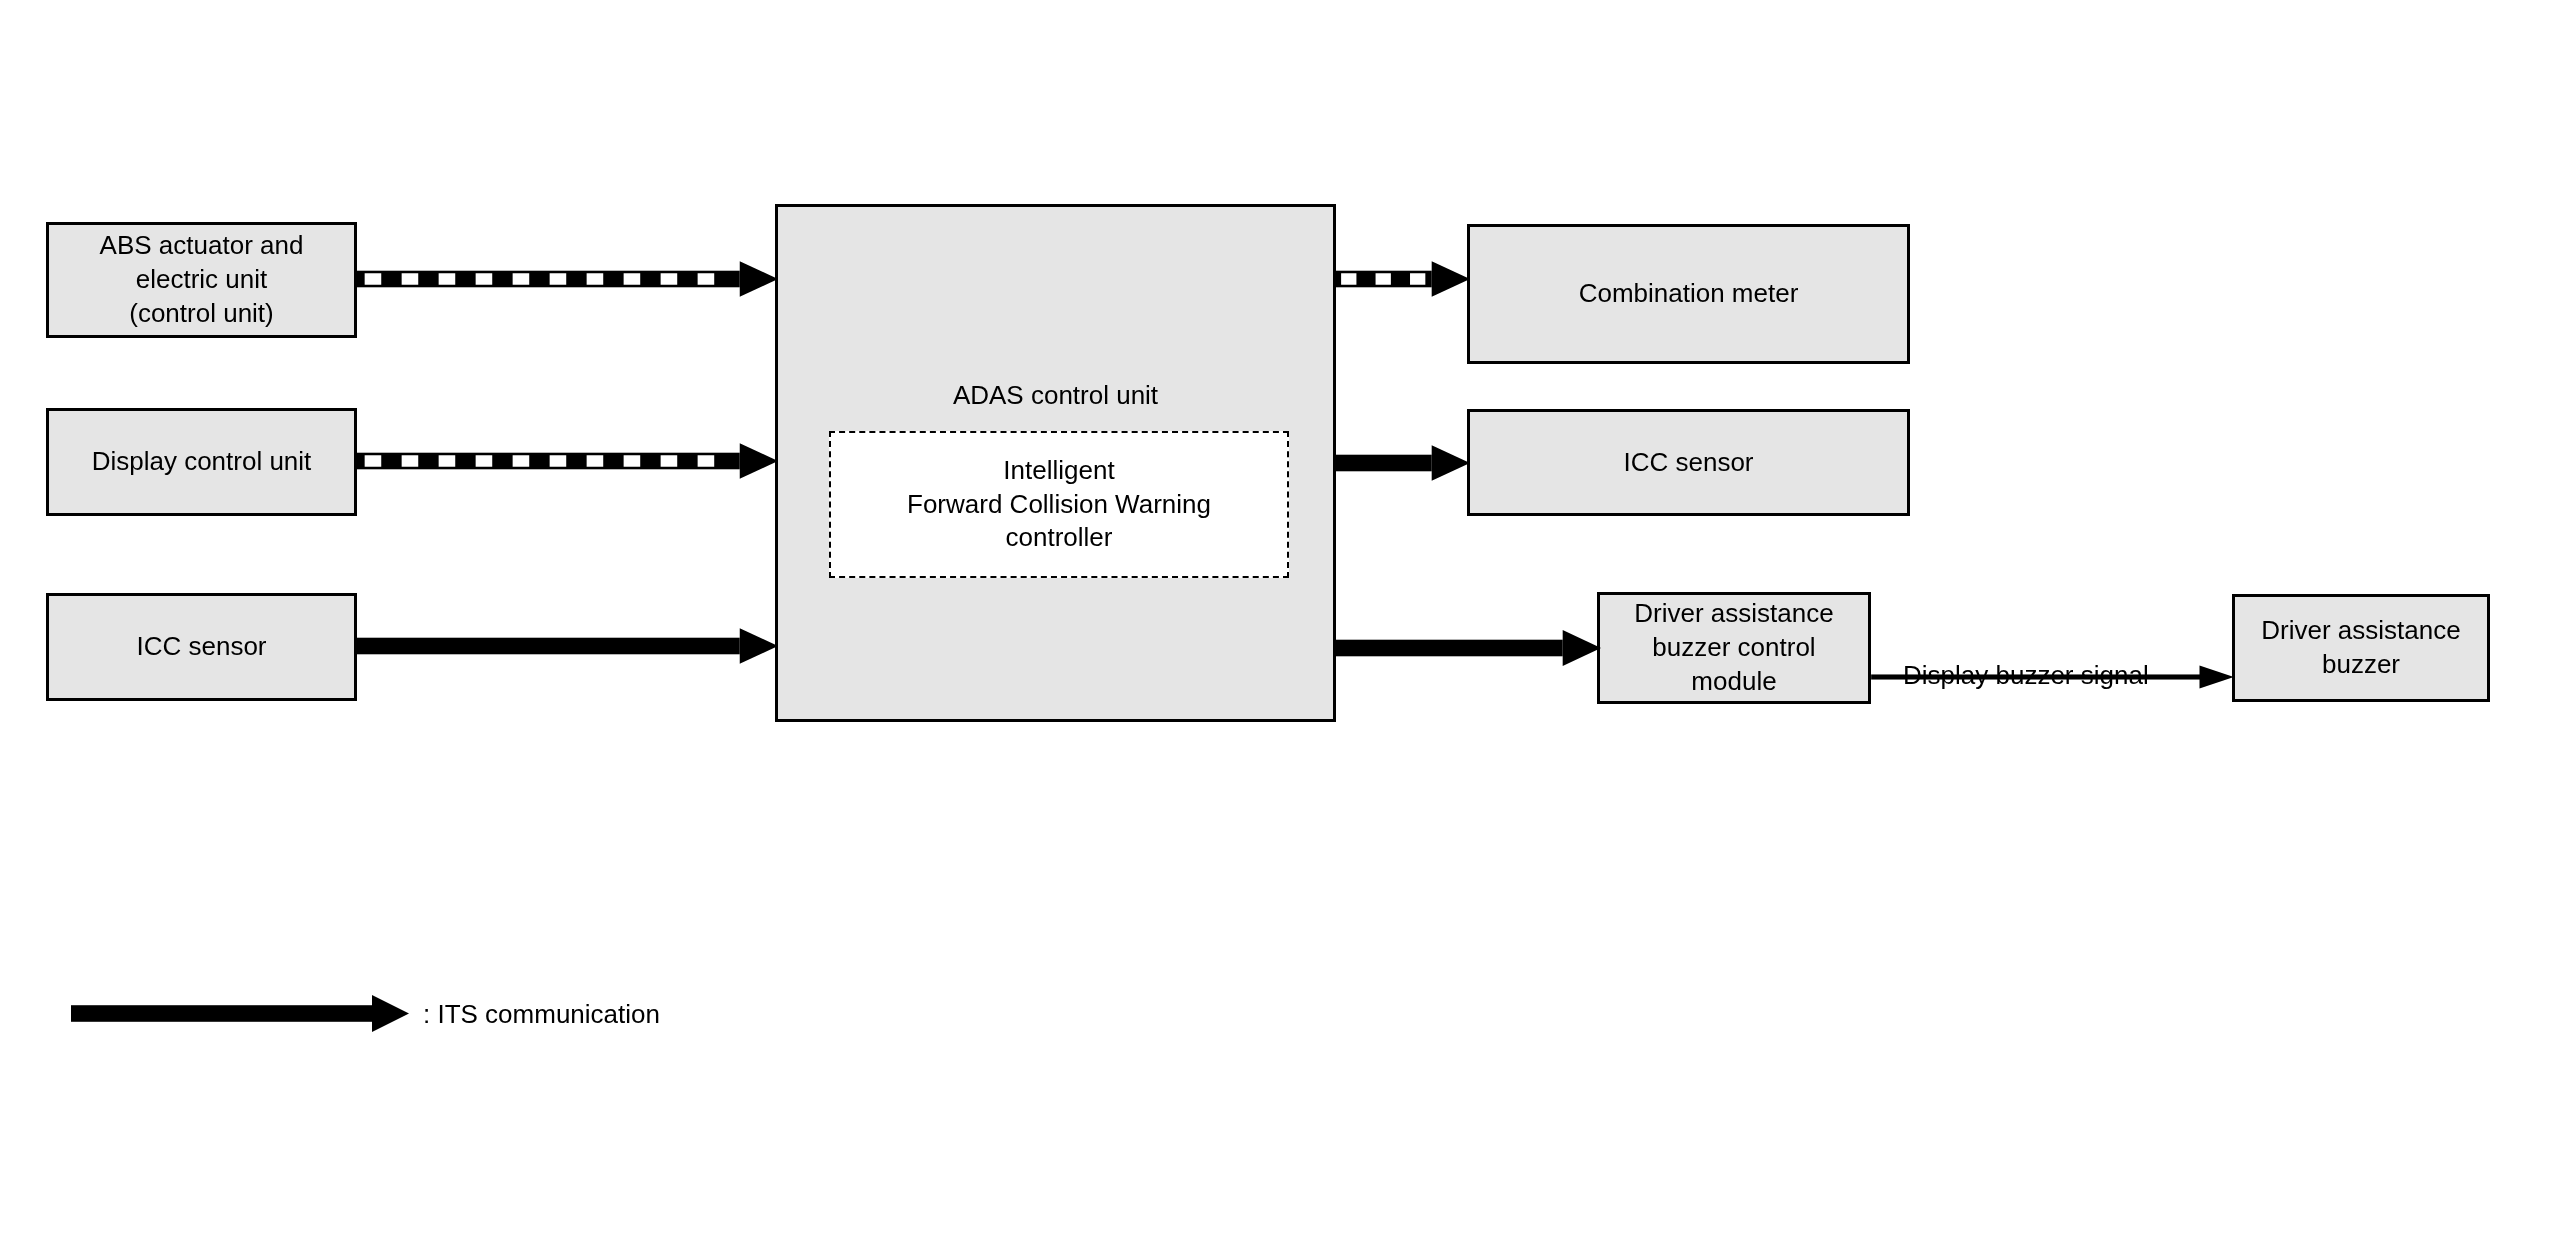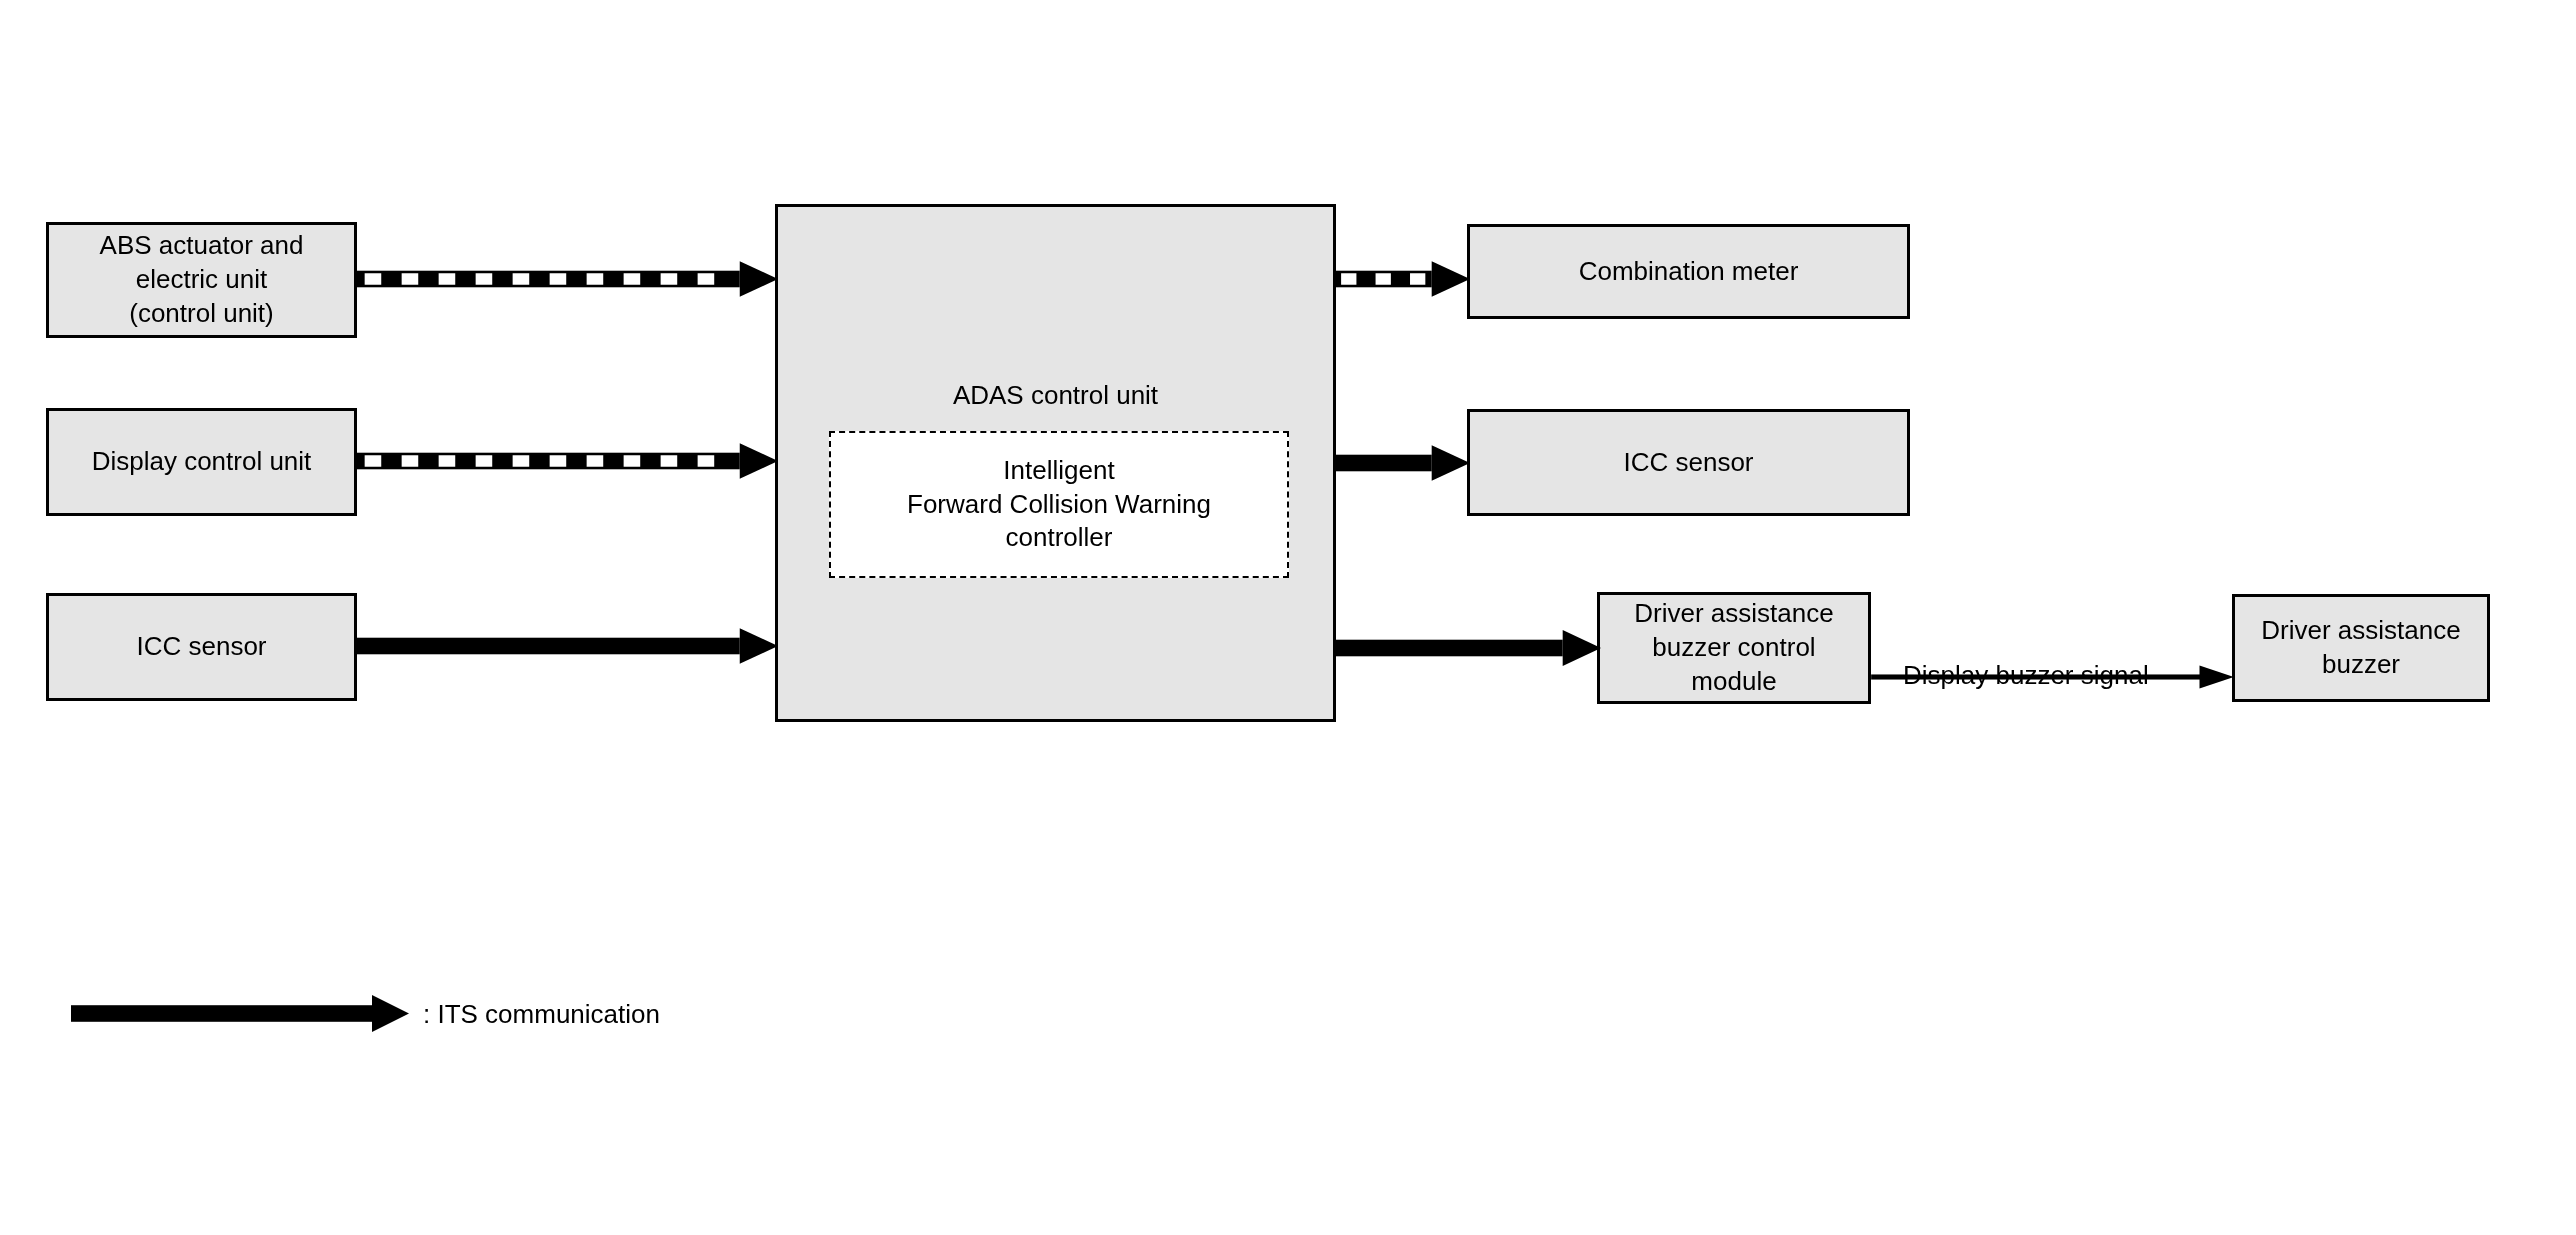--- a/index.html
+++ b/index.html
@@ -91,21 +91,21 @@
 
   <div class="box" style="left:46px; top:593px; width:311px; height:108px;">ICC sensor</div>
 
   <div class="box" style="left:775px; top:204px; width:561px; height:518px; display:block; padding:12px;">
     <div style="position:absolute; left:0; top:172px; width:100%; text-align:center; font-size:26px;">ADAS control unit</div>
     <div class="box-inner-dashed" style="left:51px; top:224px; width:460px; height:147px;">Intelligent
 Forward Collision Warning
 controller</div>
   </div>
 
-  <div class="box" style="left:1467px; top:224px; width:443px; height:95px;">Combination meter</div>
+  <div class="box" style="left:1467px; top:224px; width:443px; height:140px;">Combination meter</div>
 
   <div class="box" style="left:1467px; top:409px; width:443px; height:107px;">ICC sensor</div>
 
   <div class="box" style="left:1597px; top:592px; width:274px; height:112px;">Driver assistance
 buzzer control
 module</div>
 
   <div class="box" style="left:2232px; top:594px; width:258px; height:108px;">Driver assistance
 buzzer</div>
 

